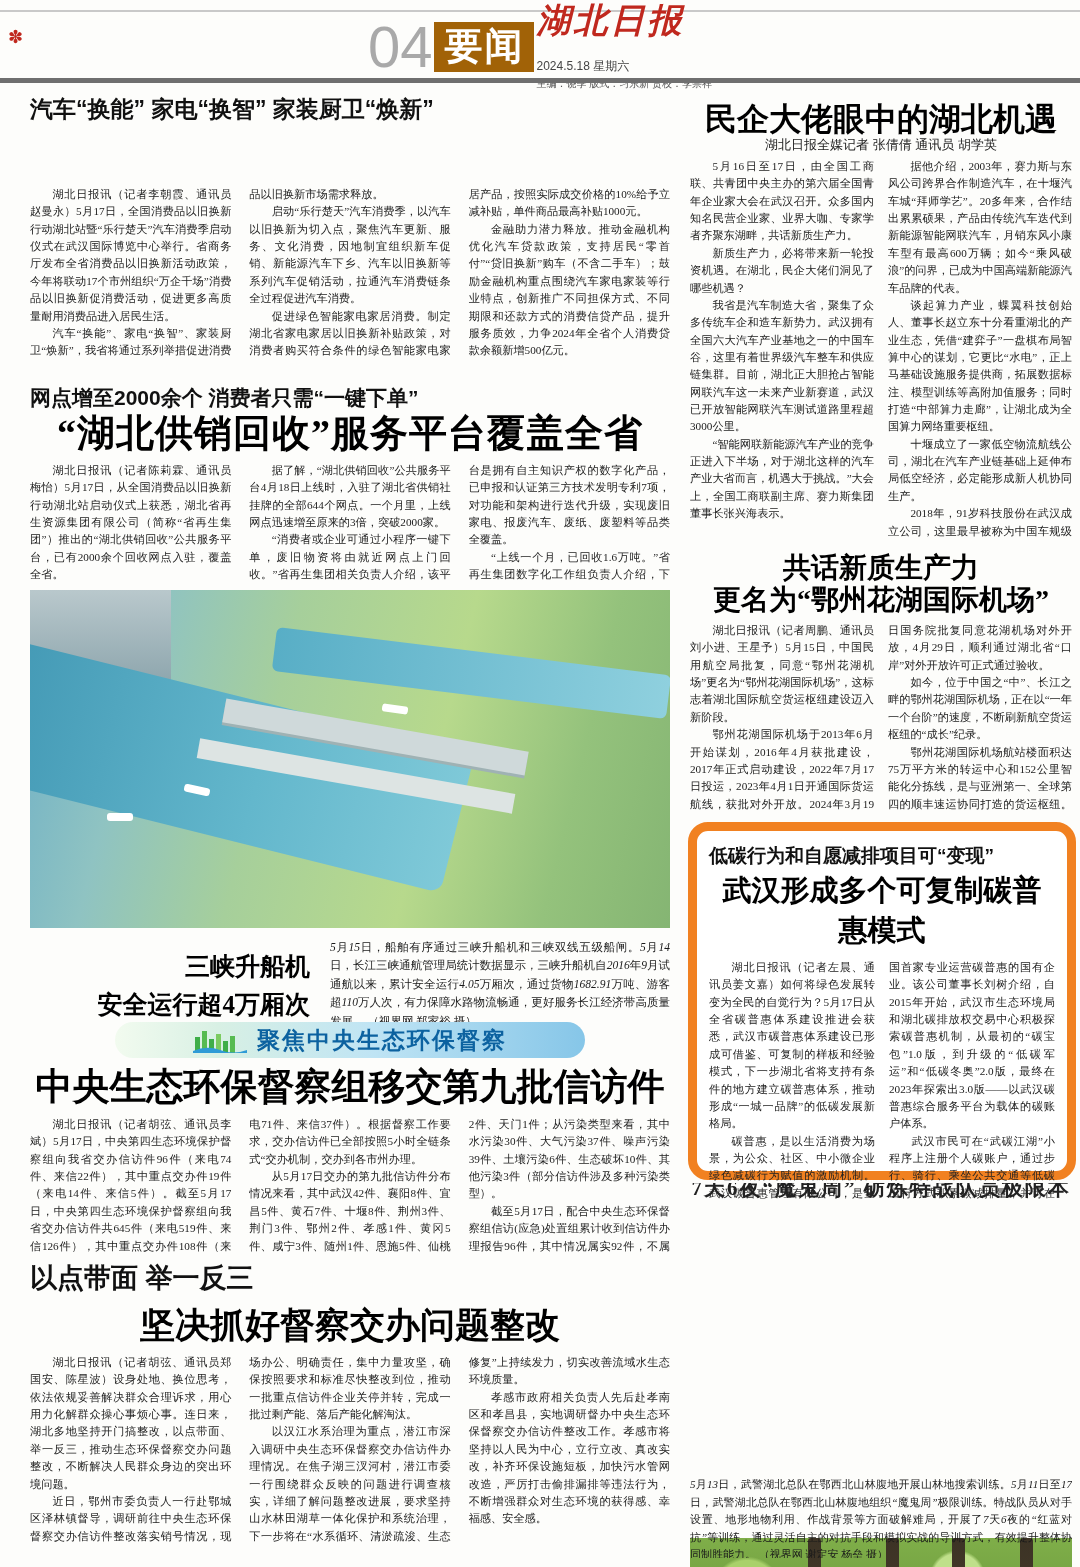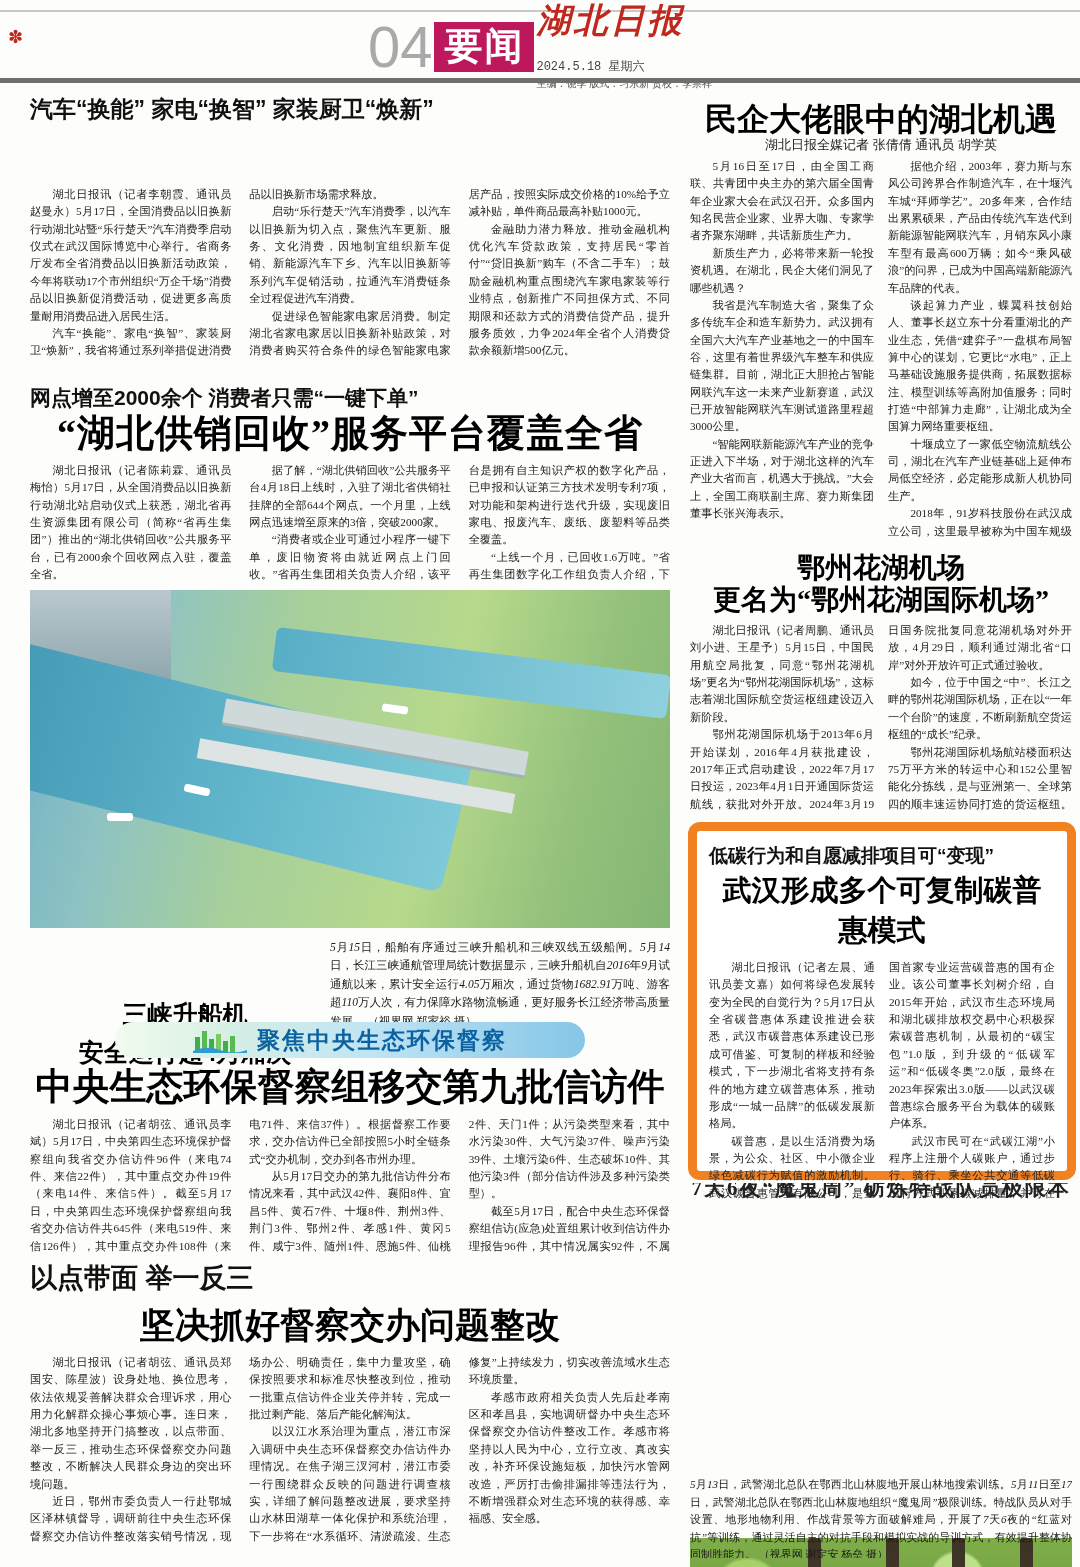--- a/index.html
+++ b/index.html
@@ -3,40 +3,40 @@
 <meta charset="utf-8">
 <style>
   html,body{margin:0;padding:0;background:#e9e7e2;}
   .page{position:relative;width:1080px;height:1567px;margin:0 auto;background:#fdfdfb;
         font-family:"Liberation Serif",serif;color:#222;overflow:hidden;}
   .abs{position:absolute;}
   
   .topline{position:absolute;left:0;top:10px;width:100%;height:2px;background:#c9c9c9;}
   .header{position:absolute;left:0;top:18px;width:100%;height:58px;display:flex;justify-content:center;align-items:center;gap:2px;}
   .pageno{font-family:"Liberation Sans",sans-serif;font-size:58px;font-weight:300;color:#a9a9a9;line-height:1;}
-  .secbox{background:#be185d;color:#fff;font-family:"Liberation Sans",sans-serif;font-weight:bold;
+  .secbox{background:#a16207;color:#fff;font-family:"Liberation Sans",sans-serif;font-weight:bold;
           font-size:38px;padding:4px 10px;line-height:1.1;letter-spacing:2px;}
   .mast{display:flex;flex-direction:column;justify-content:center;}
   .paper{font-family:"Liberation Serif",serif;font-weight:bold;font-style:italic;font-size:34px;color:#c0281e;line-height:1;letter-spacing:3px;}
-  .dateline{font-size:12px;color:#444;margin-top:20px;font-family:Liberation Mono, monospace;}
+  .dateline{font-size:12px;color:#444;margin-top:20px;font-family:Liberation Sans, sans-serif;}
   .staffline{font-size:10px;color:#555;margin-top:2px;font-family:"Liberation Sans",sans-serif;}
   .hrule{position:absolute;left:0;top:78px;width:100%;height:5px;background:#6f6f6f;}
   .seal{position:absolute;left:8px;top:26px;color:#c0281e;font-size:18px;}
   
   .kicker{font-family:"Liberation Sans",sans-serif;font-weight:bold;text-align:left;color:#111;}
   .hei{font-family:"Liberation Sans",sans-serif;font-weight:900;text-align:center;color:#000;}
   .song{font-family:"Liberation Serif",serif;font-weight:bold;text-align:center;color:#000;}
   .byline{font-family:"Liberation Sans",sans-serif;font-size:13px;text-align:center;color:#222;}
   
   .body{font-size:11.2px;line-height:1.55;text-align:justify;overflow:hidden;}
   .body p{margin:0;text-indent:2em;}
   .col3{column-count:3;column-gap:18px;}
   .col2{column-count:2;column-gap:14px;}
   
-  .captitle{font-family:"Liberation Serif",serif;font-weight:bold;font-size:25px;text-align:center;line-height:1.5;color:#000;margin-top:48px;}
+  .captitle{font-family:"Liberation Serif",serif;font-weight:bold;font-size:25px;text-align:right;line-height:1.5;color:#000;}
   .captext{font-size:11.5px;line-height:1.6;text-align:justify;font-style:oblique 8deg;color:#1a1a1a;overflow:hidden;}
   
   .banner{display:flex;align-items:center;justify-content:center;gap:10px;height:36px;border-radius:18px;
           background:linear-gradient(90deg,#f2fbef 0%,#d8f0e4 22%,#bfe4f4 55%,#86c6e8 100%);}
   .bannertext{font-family:"Liberation Sans",sans-serif;font-weight:900;font-size:23px;color:#0c62a0;letter-spacing:2px;}
   
   .obox{border:9px solid #f18121;border-radius:20px;background:#fff;padding:12px 12px 8px 12px;box-sizing:border-box;}
   .clipline{overflow:hidden;height:15px;}
   .clipline .t{font-family:"Liberation Serif",serif;font-weight:bold;font-size:21px;color:#222;margin-top:-9px;text-align:center;letter-spacing:2px;}
   
@@ -150,31 +150,31 @@
       <p>新质生产力，必将带来新一轮投资机遇。在湖北，民企大佬们洞见了哪些机遇？</p>
       <p>我省是汽车制造大省，聚集了众多传统车企和造车新势力。武汉拥有全国六大汽车产业基地之一的中国车谷，这里有着世界级汽车整车和供应链集群。目前，湖北正大胆抢占智能网联汽车这一未来产业新赛道，武汉已开放智能网联汽车测试道路里程超3000公里。</p>
       <p>“智能网联新能源汽车产业的竞争正进入下半场，对于湖北这样的汽车产业大省而言，机遇大于挑战。”大会上，全国工商联副主席、赛力斯集团董事长张兴海表示。</p>
       <p>据他介绍，2003年，赛力斯与东风公司跨界合作制造汽车，在十堰汽车城“拜师学艺”。20多年来，合作结出累累硕果，产品由传统汽车迭代到新能源智能网联汽车，月销东风小康车型有最高600万辆；如今“乘风破浪”的问界，已成为中国高端新能源汽车品牌的代表。</p>
       <p>谈起算力产业，蝶翼科技创始人、董事长赵立东十分看重湖北的产业生态，凭借“建弈子”一盘棋布局智算中心的谋划，它更比“水电”，正上马基础设施服务提供商，拓展数据标注、模型训练等高附加值服务；同时打造“中部算力走廊”，让湖北成为全国算力网络重要枢纽。</p>
       <p>十堰成立了一家低空物流航线公司，湖北在汽车产业链基础上延伸布局低空经济，必定能形成新人机协同生产。</p>
       <p>2018年，91岁科技股份在武汉成立公司，这里最早被称为中国车规级芯片高地。公司负责人表示，将持续加大在汉投入，与产业链伙伴共建中国智能汽车芯片生态，助力湖北打造万亿级汽车产业集群。</p>
     </div>
 
   <div class="abs song" style="left:690px;top:552px;width:382px;font-size:28px;line-height:1.15;">
-    <div>鄂州花湖机场</div>
+    <div>共话新质生产力</div>
     <div>更名为“鄂州花湖国际机场”</div>
   </div>
   <div class="abs body col2" style="left:690px;top:622px;width:382px;height:192px;">
       <p>湖北日报讯（记者周鹏、通讯员刘小进、王星予）5月15日，中国民用航空局批复，同意“鄂州花湖机场”更名为“鄂州花湖国际机场”，这标志着湖北国际航空货运枢纽建设迈入新阶段。</p>
       <p>鄂州花湖国际机场于2013年6月开始谋划，2016年4月获批建设，2017年正式启动建设，2022年7月17日投运，2023年4月1日开通国际货运航线，获批对外开放。2024年3月19日国务院批复同意花湖机场对外开放，4月29日，顺利通过湖北省“口岸”对外开放许可正式通过验收。</p>
       <p>如今，位于中国之“中”、长江之畔的鄂州花湖国际机场，正在以“一年一个台阶”的速度，不断刷新航空货运枢纽的“成长”纪录。</p>
       <p>鄂州花湖国际机场航站楼面积达75万平方米的转运中心和152公里智能化分拣线，是与亚洲第一、全球第四的顺丰速运协同打造的货运枢纽。机场已开通国内货运航线48条、国际货运航线17条，国际及地区通航点覆盖欧美亚三大洲，去年货邮吞吐量达24.5万吨。</p>
     </div>
 
-  <div class="abs obox" style="left:688px;top:822px;width:388px;height:358px;border-radius:12px;">
+  <div class="abs obox" style="left:688px;top:822px;width:388px;height:358px;">
     <div class="kicker" style="font-size:19px;">低碳行为和自愿减排项目可“变现”</div>
     <div class="song" style="font-size:29px;margin-top:2px;">武汉形成多个可复制碳普惠模式</div>
     <div class="body col2" style="margin-top:8px;height:252px;">
         <p>湖北日报讯（记者左晨、通讯员姜文嘉）如何将绿色发展转变为全民的自觉行为？5月17日从全省碳普惠体系建设推进会获悉，武汉市碳普惠体系建设已形成可借鉴、可复制的样板和经验模式，下一步湖北省将支持有条件的地方建立碳普惠体系，推动形成“一城一品牌”的低碳发展新格局。</p>
         <p>碳普惠，是以生活消费为场景，为公众、社区、中小微企业绿色减碳行为赋值的激励机制。武汉碳普惠管理有限公司，是全国首家专业运营碳普惠的国有企业。该公司董事长刘树介绍，自2015年开始，武汉市生态环境局和湖北碳排放权交易中心积极探索碳普惠机制，从最初的“碳宝包”1.0版，到升级的“低碳军运”和“低碳冬奥”2.0版，最终在2023年探索出3.0版——以武汉碳普惠综合服务平台为载体的碳账户体系。</p>
         <p>武汉市民可在“武碳江湖”小程序上注册个人碳账户，通过步行、骑行、乘坐公共交通等低碳出行方式积累碳减排量，并可在碳普惠商城兑换权益，实现低碳行为“变现”。</p>
       </div>
   </div>
 
   <div class="abs clipline" style="left:690px;top:1183px;width:382px;">

